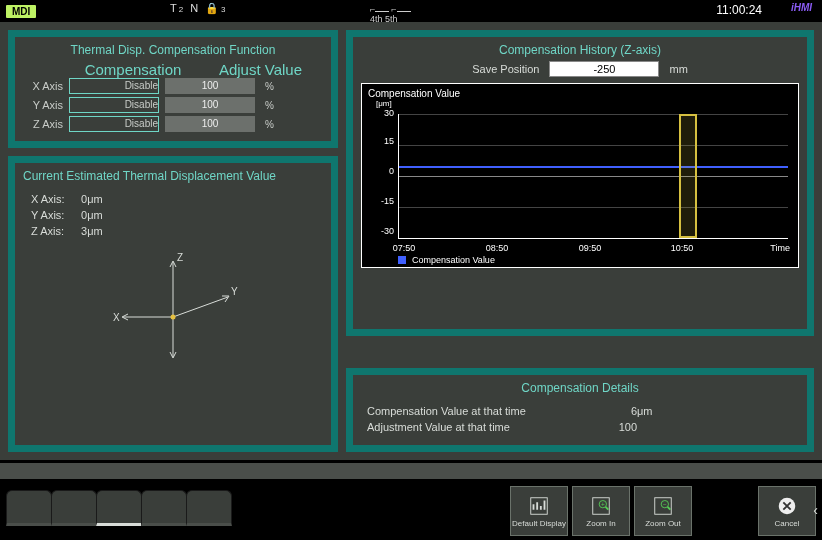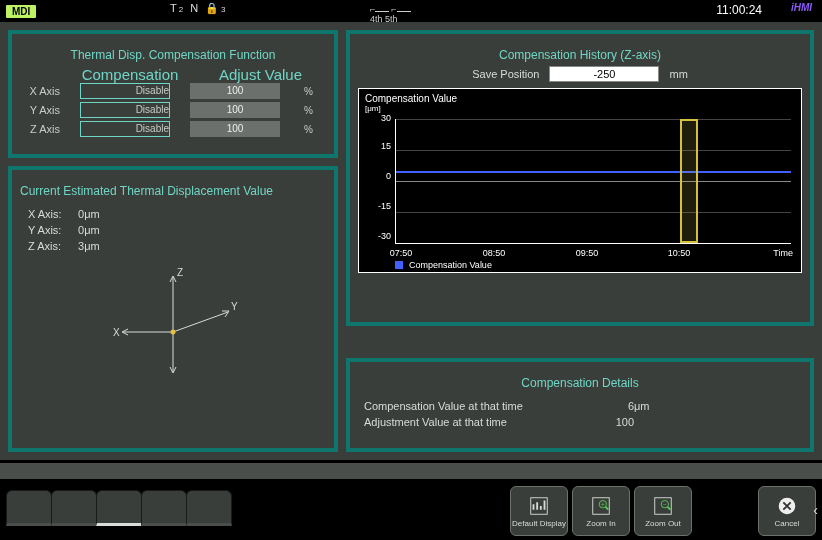--- a/index.html
+++ b/index.html
@@ -12,61 +12,61 @@
   .sub{font-size:8px;vertical-align:sub}
   .topcenter2{position:absolute;left:370px;top:4px;font-size:9px;color:#ccc;letter-spacing:0}
   .topcenter2 .tick{border-bottom:1px solid #ccc;display:inline-block;width:14px;margin-right:2px}
   .clock{position:absolute;right:60px;top:3px;color:#fff;font-size:12px}
   .ihmi{position:absolute;right:10px;top:2px;color:#8b5cf6;font-style:italic;font-weight:bold;font-size:10px}
   
   .main{position:absolute;top:22px;left:0;right:0;bottom:80px;background:#3a3e3a;padding:8px;display:flex;gap:8px}
   .col{display:flex;flex-direction:column;gap:8px}
   .left{width:330px}
   .right{flex:1}
-  .panel{border:4px solid #0f766e;background:#3a3e3a;padding:14px 8px}
+  .panel{border:7px solid #0f766e;background:#3a3e3a;padding:6px 8px}
   .ptitle{color:#6fd6c6;text-align:center;font-size:12px;margin-bottom:4px}
   .subhdr{display:flex;color:#6fd6c6;font-size:15px;margin-bottom:0}
   .subhdr span:first-child{width:130px;text-align:center;margin-left:45px}
   .subhdr span:last-child{flex:1;text-align:center}
-  .axisrow{display:flex;align-items:center;gap:20px;margin-bottom:3px}
+  .axisrow{display:flex;align-items:center;gap:6px;margin-bottom:3px}
   .axislbl{width:40px;text-align:right;color:#c8ccc8;font-size:11px}
   .disbtn{width:90px;height:16px;border:1px solid #6fd6c6;background:#3a3e3a;color:#c8ccc8;font-size:10px;text-align:right;line-height:14px}
   .valbox{width:90px;height:16px;background:#6c706c;color:#eee;font-size:10px;text-align:center;line-height:16px}
   .pct{color:#c8ccc8;font-size:10px;margin-left:4px}
   .estpanel{flex:1}
   .estvals{padding:4px 8px;line-height:16px;font-size:11px;color:#d8dcd8}
   .estvals .vlabel{display:inline-block;width:50px}
   .axisdiag{position:relative;height:120px;margin-top:4px}
   .hist-top{display:flex;align-items:center;justify-content:center;gap:10px;margin:4px 0 6px}
   .hist-lbl{color:#d8dcd8;font-size:11px}
   .posinput{width:110px;height:16px;background:#fff;color:#000;text-align:center;border:1px solid #888;font-size:11px;line-height:14px}
   .chartbox{border:1px solid #fff;background:#000;height:185px;position:relative;padding:4px 6px 2px}
   .charttitle{color:#fff;font-size:10px}
-  .chartunit{color:#fff;font-size:8px;}
+  .chartunit{color:#fff;font-size:8px;margin-left:8px}
   .chartarea{position:absolute;left:36px;right:10px;top:30px;bottom:28px;border-left:1px solid #fff;border-bottom:1px solid #fff}
   .ylabel{position:absolute;left:6px;font-size:9px;color:#fff;width:26px;text-align:right}
   .xlabel{position:absolute;bottom:14px;font-size:9px;color:#fff;transform:translateX(-50%)}
   .xaxis-lbl{position:absolute;right:8px;bottom:14px;font-size:9px;color:#fff}
   .gridline{position:absolute;left:0;right:0;border-top:1px solid #444}
   .dataline{position:absolute;left:0;right:0;border-top:2px solid #4060ff}
   .highlight{position:absolute;top:0;bottom:0;width:18px;border:2px solid #d6c040;background:rgba(214,192,64,.15)}
   .legend{position:absolute;left:36px;bottom:2px;color:#fff;font-size:9px;display:flex;align-items:center;gap:6px}
   .legend-sw{width:8px;height:8px;background:#4060ff}
   .details{margin-top:24px}
   .details-body{padding:4px 6px;line-height:16px;font-size:11px;color:#d8dcd8}
   .details-body .row{display:flex}
   .details-body .lbl{width:220px}
   .details-body .val{width:50px;text-align:right}
   
   .strip{position:absolute;left:0;right:0;bottom:60px;height:18px;background:#4a4e4a;border-top:1px solid #000;border-bottom:1px solid #000}
   .footer{position:absolute;left:0;right:0;bottom:0;height:60px;background:#000;display:flex;align-items:flex-end;padding:4px 6px;gap:4px}
   .tabset{display:flex;gap:0;margin-bottom:10px}
   .tab{width:46px;height:36px;background:#3a3e3a;border:1px solid #1a1a1a;border-top-left-radius:6px;border-top-right-radius:6px;border-bottom:3px solid #4a4e4a;margin-right:-1px}
   .tab.active{border-bottom:3px solid #d8dcd8}
-  .fbtn{width:58px;height:50px;background:#3a3e3a;border:1px solid #6a726a;border-radius:6px;display:flex;flex-direction:column;align-items:center;justify-content:center;gap:2px;color:#d8dcd8;font-size:8px;text-align:center;line-height:9px}
+  .fbtn{width:58px;height:50px;background:#3a3e3a;border:1px solid #6a726a;border-radius:0;display:flex;flex-direction:column;align-items:center;justify-content:center;gap:2px;color:#d8dcd8;font-size:8px;text-align:center;line-height:9px}
   .fbtn svg{width:22px;height:22px}
   .spacer{flex:1}
   .chev{position:absolute;right:4px;top:50%;transform:translateY(-50%);color:#d8dcd8;font-size:14px}
 </style>
 </head>
 <body>
 
 <div class="screen">
 
   <div class="topbar">

